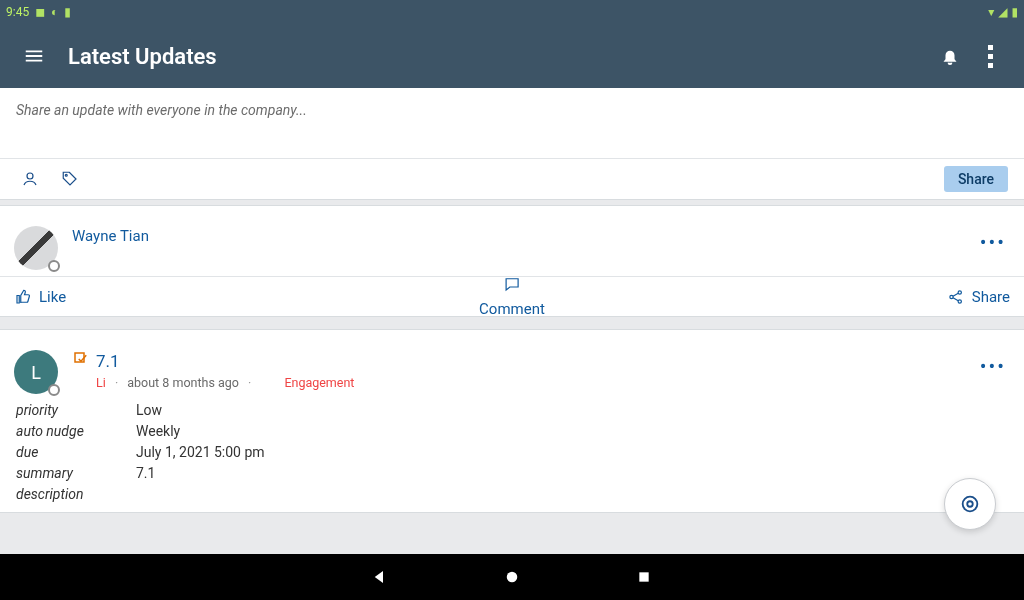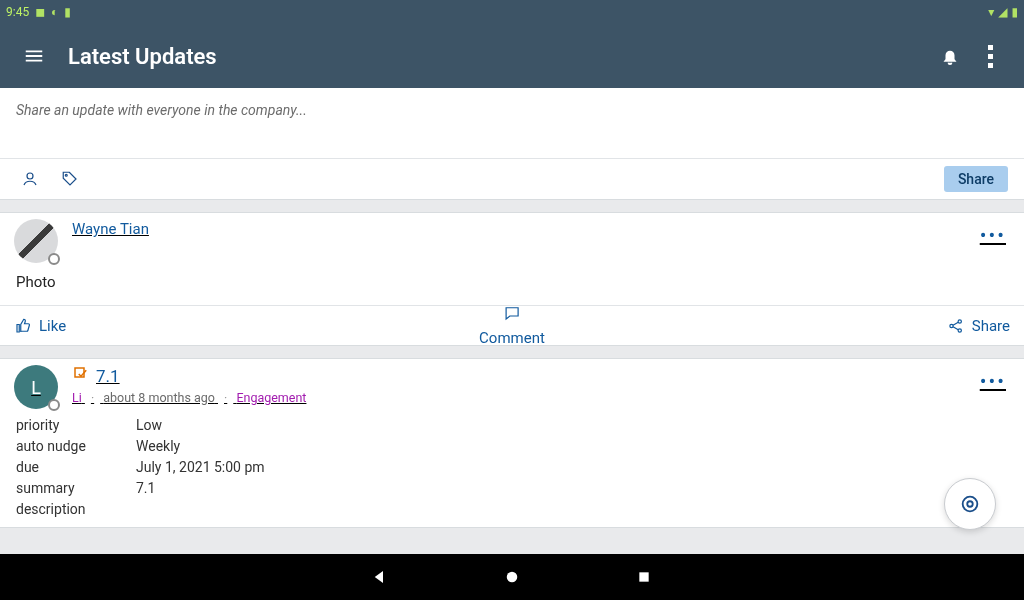--- a/index.html
+++ b/index.html
@@ -9,50 +9,50 @@
   .statusbar .right{margin-left:auto;display:flex;align-items:center;gap:4px;}
   .statusbar .glyph{font-size:12px;opacity:.9;}
   .appbar{height:64px;background:#3d5466;color:#fff;display:flex;align-items:center;padding:0 14px;}
   .appbar .title{font-size:22px;font-weight:600;margin-left:14px;}
   .appbar .spacer{flex:1;}
   .iconbtn{width:40px;height:40px;display:flex;align-items:center;justify-content:center;cursor:pointer;}
   .iconbtn svg{fill:#fff;}
   .kebab{display:flex;flex-direction:column;gap:4px;align-items:center;justify-content:center;}
   .kebab span{width:5px;height:5px;background:#fff;border-radius:0;}
   .content{background:#e9eaec;}
-  .composer{background:#fff;border-bottom:1px solid #d8dcdf;margin-bottom:12px;}
+  .composer{background:#fff;border-bottom:1px solid #d8dcdf;margin-bottom:5px;}
   .composer-text{padding:14px 16px 40px 16px;color:#6c6c6c;font-style:italic;font-size:14px;}
   .composer-bar{border-top:1px solid #e1e4e7;display:flex;align-items:center;padding:6px 16px;}
   .composer-bar .cicon{width:28px;height:28px;display:flex;align-items:center;justify-content:center;margin-right:12px;color:#1a4e8a;}
   .composer-bar .cicon svg{stroke:#1a4e8a;fill:none;stroke-width:1.6;}
   .sharebtn{margin-left:auto;background:#a9cdee;color:#0d3c66;border-radius:3px;padding:5px 14px;font-size:14px;font-weight:500;cursor:pointer;}
   .card{background:#fff;border-top:1px solid #d8dcdf;border-bottom:1px solid #d8dcdf;margin-bottom:12px;}
-  .post-head{display:flex;padding:6px 14px 6px 14px;align-items:flex-start;text-decoration:underline;}
+  .post-head{display:flex;padding:20px 14px 6px 14px;align-items:flex-start;}
   .avatar{width:44px;height:44px;border-radius:50%;background:#888;position:relative;flex:none;}
   .avatar.anime{background:linear-gradient(135deg,#d9dadc 0 45%,#3a3a3a 45% 55%,#d9dadc 55% 100%);}
   .avatar.letter{background:#3d7a7d;color:#fff;display:flex;align-items:center;justify-content:center;font-size:18px;}
   .presence{position:absolute;right:-2px;bottom:-2px;width:12px;height:12px;border-radius:50%;background:#fff;border:2px solid #8a8a8a;}
   .head-main{margin-left:14px;flex:1;min-width:0;}
   .author{color:#115a9e;font-size:15px;text-decoration:none;}
   .subline{color:#6a6a6a;font-size:12.5px;margin-top:3px;}
   .subline .dot{margin:0 6px;color:#9a9a9a;}
-  .subline .link{color:#a21caf;}
+  .subline .link{color:#ef4444;margin-left:24px;}
   .more{color:#115a9e;font-size:20px;letter-spacing:2px;cursor:pointer;padding:4px;}
   .post-body{padding:4px 16px 14px 16px;font-size:15px;color:#222;}
   .title-row{display:flex;align-items:center;gap:6px;}
   .title-row .ticon svg{width:18px;height:18px;stroke:#e07000;fill:none;stroke-width:2;}
   .title-row .tlink{color:#115a9e;font-size:17px;}
   .actions{border-top:1px solid #e1e4e7;display:flex;align-items:center;padding:6px 14px;color:#115a9e;font-size:15px;}
   .actions .act{display:flex;align-items:center;gap:7px;cursor:pointer;}
   .actions .act svg{stroke:#115a9e;fill:none;stroke-width:1.6;width:18px;height:18px;}
   .actions .center{position:absolute;left:50%;transform:translateX(-50%);flex-direction:column;}
   .actions{position:relative;height:40px;}
   .actions .right{margin-left:auto;}
   .kv{display:grid;grid-template-columns:120px 1fr;row-gap:5px;padding:2px 16px 10px 16px;font-size:14px;color:#333;}
-  .kv .k{color:#333;}
+  .kv .k{color:#333;font-style:italic;}
   .kv .v{color:#333;}
   .fab{position:absolute;right:28px;bottom:70px;width:52px;height:52px;border-radius:50%;background:#fff;border:1px solid #c9ccd0;display:flex;align-items:center;justify-content:center;box-shadow:0 2px 6px rgba(0,0,0,.15);cursor:pointer;}
   .fab svg{stroke:#1a4e8a;fill:none;stroke-width:2;}
   .navbar{position:absolute;left:0;right:0;bottom:0;height:46px;background:#000;display:flex;align-items:center;justify-content:center;gap:110px;}
   .navbar .nbtn{width:22px;height:22px;display:flex;align-items:center;justify-content:center;cursor:pointer;}
   .navbar svg{fill:#fff;}
 </style>
 </head>
 <body>
 
@@ -117,21 +117,20 @@
   <div class="card">
     <div class="post-head">
       <div class="avatar anime">
         <div class="presence"></div>
       </div>
       <div class="head-main">
         <a class="author">Wayne Tian</a>
       </div>
       <div class="more">•••</div>
     </div>
-    <div class="post-body">Photo</div>
     <div class="actions">
       <div class="act">
         <svg viewBox="0 0 24 24">
             <path d="M4 20V10h3v10H4zm5 0V10l4-7c1.5 0 2.5 1.5 2 3l-1 3h5c1 0 1.8 1 1.5 2l-2 7c-.2.8-1 1-1.5 1H9z"></path>
           </svg>
         <span>Like</span>
       </div>
       <div class="act center">
         <svg viewBox="0 0 24 24">
             <path d="M4 5h16v11H9l-5 4V5z"></path>

